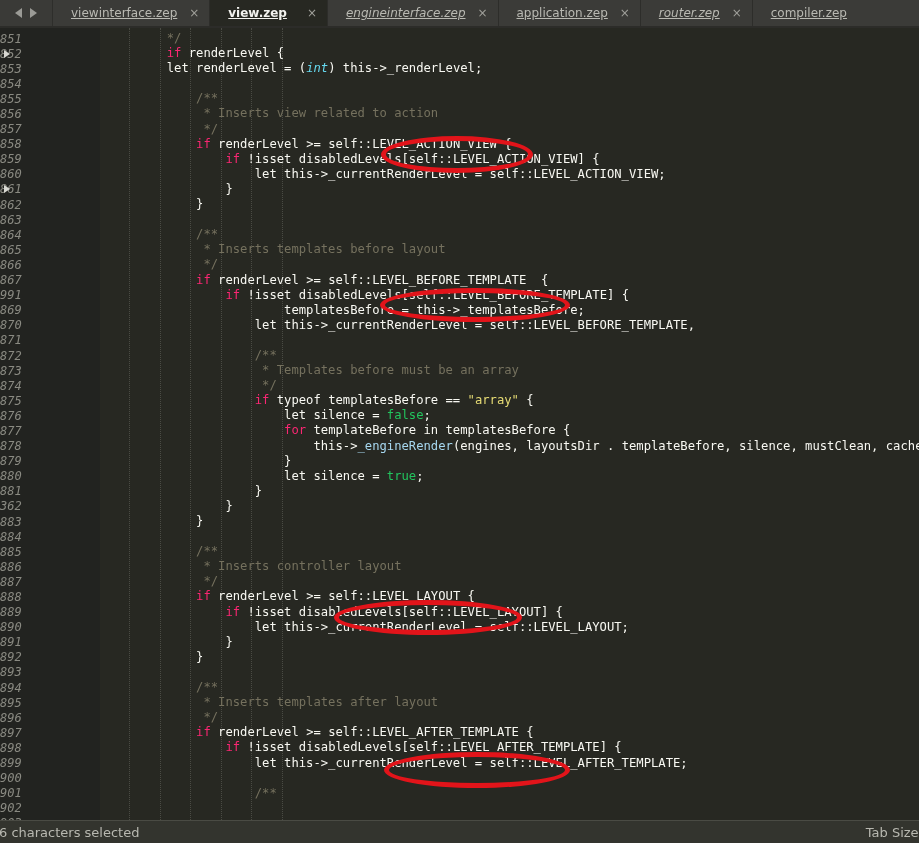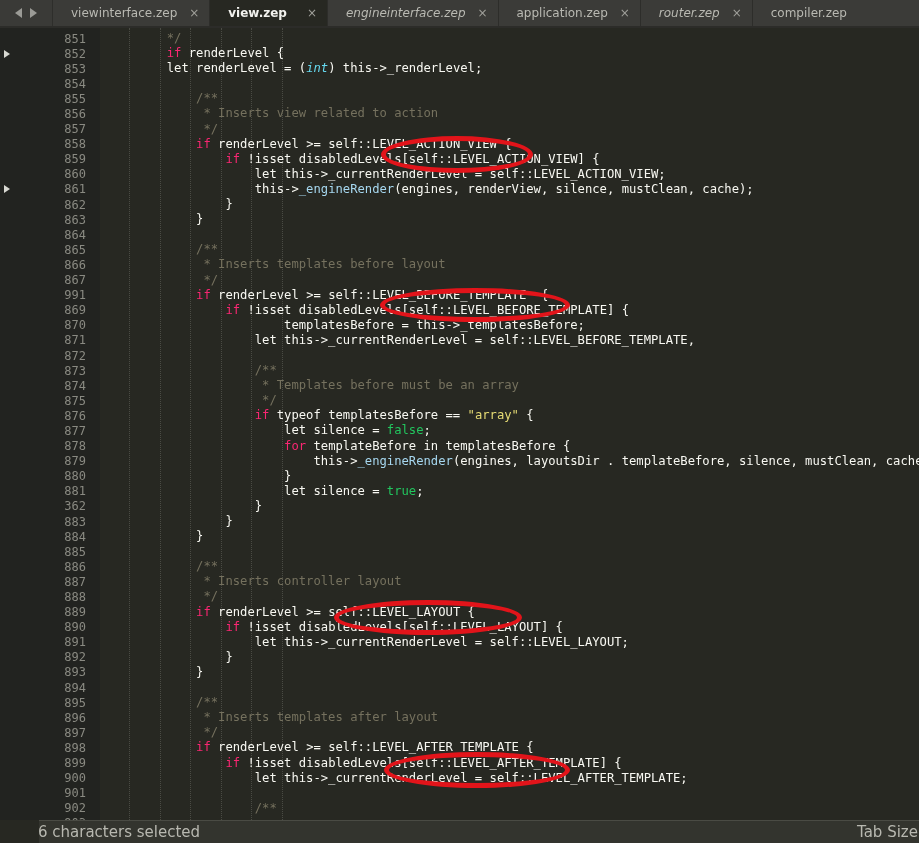--- a/index.html
+++ b/index.html
@@ -51,20 +51,21 @@
   .tab {
     position: relative;
     display: flex; align-items: center;
     padding: 0 10px 0 18px;
     min-width: 0;
     color: #b9b9b2;
     font-size: 12px;
     background: #3b3b38;
     border-right: 1px solid #2d2d2a;
     white-space: nowrap;
+    text-decoration: underline;
   }
   .tab .tname { padding-right: 22px; }
   .tab.italic .tname { font-style: italic; }
   .tab.active {
     background: #272822;
     color: #f2f2ee;
   }
   .tab.active .tname { font-weight: bold; padding-right: 30px; }
   .tab .closebtn {
     position: absolute; right: 10px; top: 50%;
@@ -83,26 +84,27 @@
     overflow: hidden;
   }
   .gutter {
     position: relative;
     width: 100px; min-width: 100px;
     background: #222320;
     padding-top: 3px;
   }
   .gline {
     height: 15.1px;
-    display: flex; align-items: center; justify-content: flex-end;
+    display: flex; align-items: center; 
     padding-right: 14px;
     color: #8a8a82;
     font-family: "DejaVu Sans Mono", monospace;
     font-size: 12px;
     position: relative;
+    font-style: italic;
   }
   .gline .fold {
     position: absolute;
     left: 4px; top: 50%;
     transform: translateY(-50%);
     width: 0; height: 0;
     border-top: 4px solid transparent;
     border-bottom: 4px solid transparent;
     border-left: 6px solid #d8d8d2;
   }
@@ -153,23 +155,22 @@
   }
 
   
   .statusbar {
     height: 22px; min-height: 22px;
     background: #33342e;
     border-top: 1px solid #4a4b44;
     display: flex; align-items: center;
     justify-content: space-between;
     color: #b8b8b0;
-    font-size: 15px;
+    font-size: 13px;
     overflow: hidden;
-    margin-left: 39px;
   }
   .statusbar .left  { padding-left: 2px; margin-left: -3px; white-space: nowrap; }
   .statusbar .right { padding-right: 0; margin-right: -4px; white-space: nowrap; }
 </style>
 </head>
 <body>
 
 <div id="app">
 
   <div class="tabbar">
@@ -381,21 +382,20 @@
           <div class="cline"><span class="pl">        </span><span class="cm">*/</span></div>
           <div class="cline"><span class="pl">        </span><span class="k">if</span><span class="pl"> renderLevel {</span></div>
           <div class="cline"><span class="pl">        </span><span class="pl">let</span><span class="pl"> renderLevel = (</span><span class="ty">int</span><span class="pl">) this-&gt;_renderLevel;</span></div>
           <div class="cline"></div>
           <div class="cline"><span class="cm">            /**</span></div>
           <div class="cline"><span class="cm">             * Inserts view related to action</span></div>
           <div class="cline"><span class="cm">             */</span></div>
           <div class="cline"><span class="pl">            </span><span class="k">if</span><span class="pl"> renderLevel &gt;= self::LEVEL_ACTION_VIEW {</span></div>
           <div class="cline"><span class="pl">                </span><span class="k">if</span><span class="pl"> !isset disabledLevels[self::LEVEL_ACTION_VIEW] {</span></div>
           <div class="cline"><span class="pl">                    let this-&gt;_currentRenderLevel = self::LEVEL_ACTION_VIEW;</span></div>
-          <div class="cline"><span class="pl">                    this-&gt;</span><span class="fn">_engineRender</span><span class="pl">(engines, renderView, silence, mustClean, cache);</span></div>
           <div class="cline"><span class="pl">                }</span></div>
           <div class="cline"><span class="pl">            }</span></div>
           <div class="cline"></div>
           <div class="cline"><span class="cm">            /**</span></div>
           <div class="cline"><span class="cm">             * Inserts templates before layout</span></div>
           <div class="cline"><span class="cm">             */</span></div>
           <div class="cline"><span class="pl">            </span><span class="k">if</span><span class="pl"> renderLevel &gt;= self::LEVEL_BEFORE_TEMPLATE  {</span></div>
           <div class="cline"><span class="pl">                </span><span class="k">if</span><span class="pl"> !isset disabledLevels[self::LEVEL_BEFORE_TEMPLATE] {</span></div>
           <div class="cline"><span class="pl">                        templatesBefore = this-&gt;_templatesBefore;</span></div>
           <div class="cline"><span class="pl">                    let this-&gt;_currentRenderLevel = self::LEVEL_BEFORE_TEMPLATE,</span></div>

